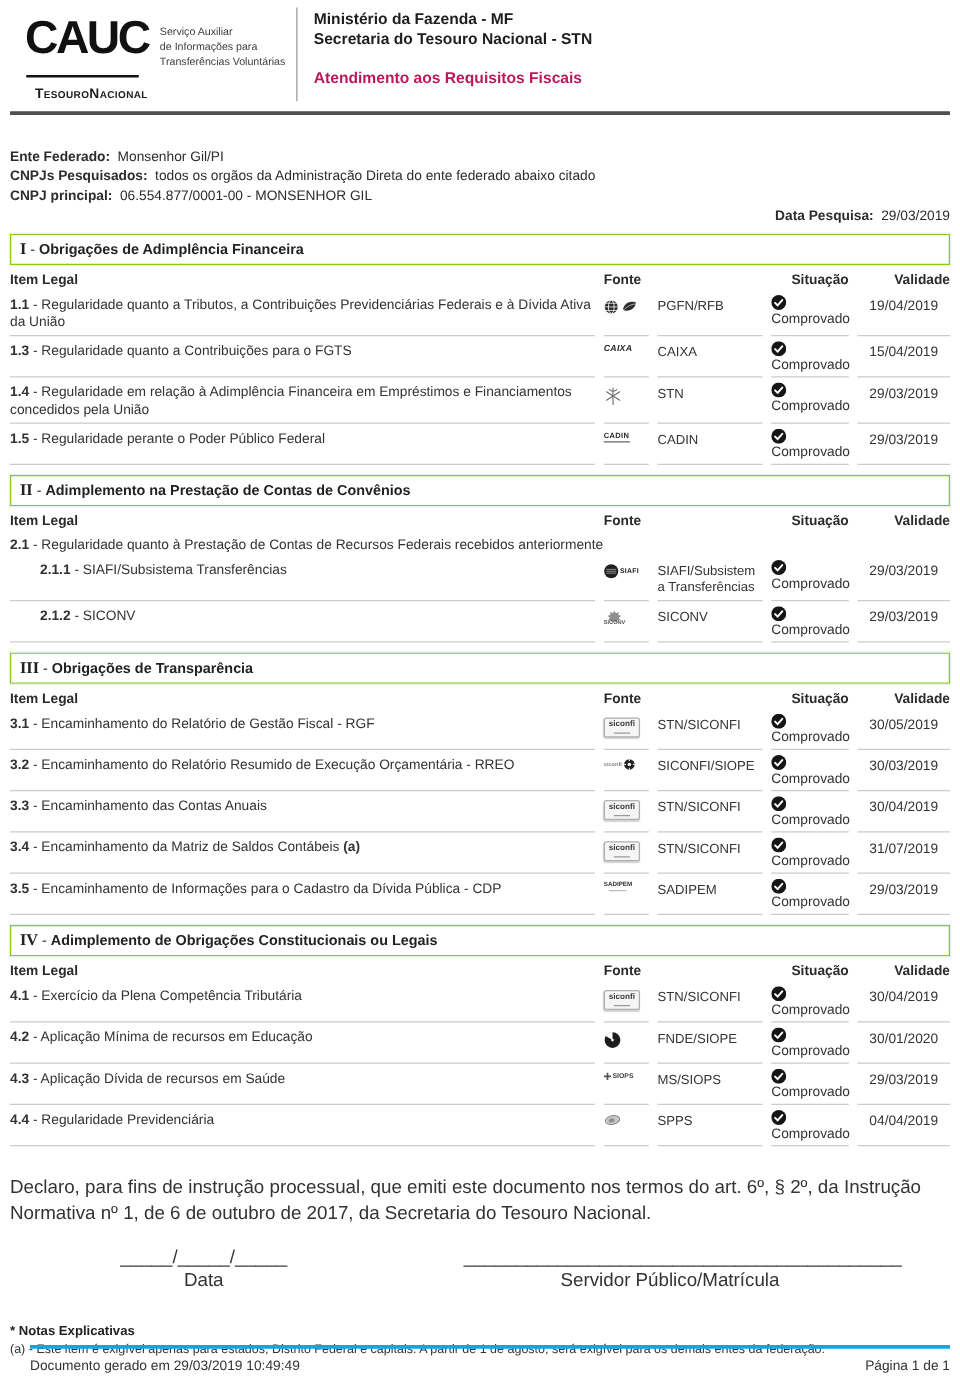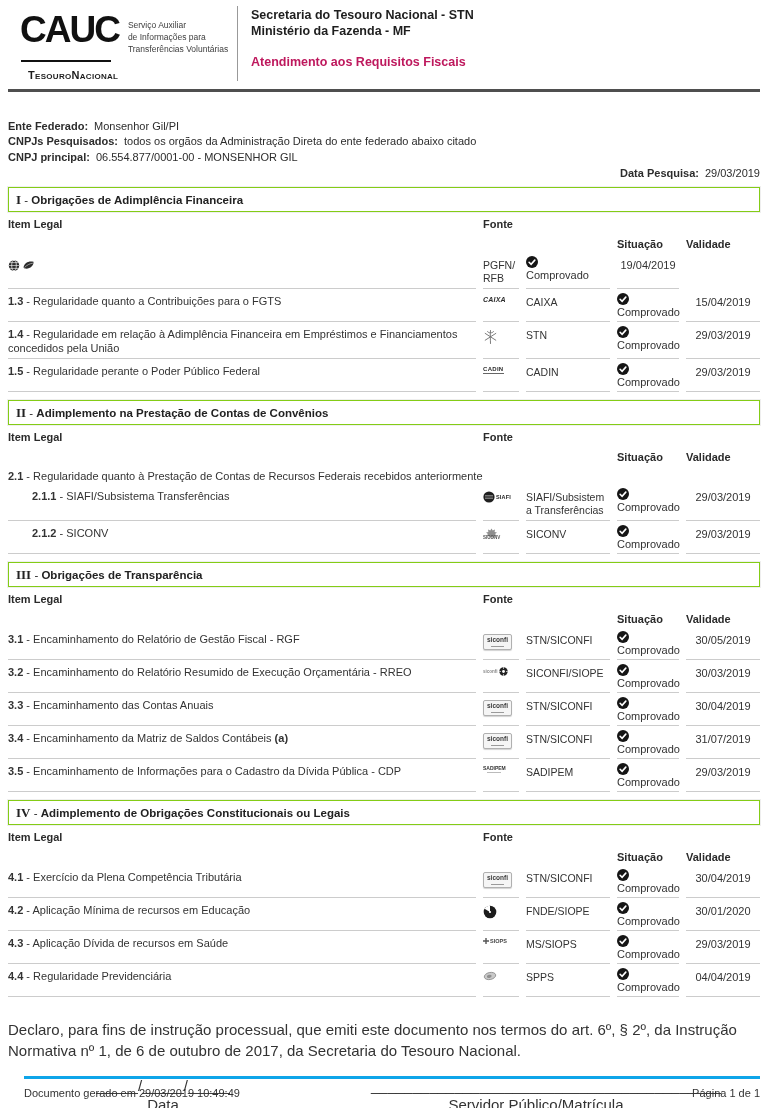--- a/index.html
+++ b/index.html
@@ -31,21 +31,21 @@
   
   .sec { margin-top:8px; }
   .secbox { border:1px solid #84cc16; outline:1px solid #efefef; padding:2px 7px 3px; }
   .numeral { font-family:"Liberation Serif","DejaVu Serif",serif; font-size:13px; font-weight:700; color:#222; }
   .secsep { font-size:11.5px; color:#222; }
   .sectitle { font-size:11.5px; font-weight:700; color:#222; }
 
   .thead, .trow { display:grid; grid-template-columns:468px 36px 84px 62px 1fr; column-gap:7px; padding:0 0 0 0; }
   .thead { font-weight:700; font-size:11px; padding:6px 0 2px; color:#2b2b2b; }
   .h-fonte { grid-column:2 / span 2; }
-  .h-situ, .h-val { text-align:left;margin-top:20px; }
+  .h-situ, .h-val { text-align:right; }
 
   .cell { border-bottom:1px solid #ccc; padding:5px 0 3px; font-size:11px; min-height:32px; }
   .item-cell { line-height:14px; color:#333; }
   .num { font-weight:700; }
   .icon-cell { display:flex; align-items:flex-start; padding-top:7px; }
   .fonte-cell { font-size:10.5px; line-height:13px; padding-top:7px; overflow-wrap:anywhere; }
   .situ-cell { display:flex; flex-direction:column; align-items:flex-start; gap:1px; padding-top:4px; }
   .val-cell { text-align:center; padding-top:7px; }
   .trow.group .cell { border-bottom:none; min-height:0; padding:4px 0 1px; }
   .trow.group .item-cell { grid-column:1 / -1; }
@@ -94,22 +94,22 @@
         <div class="logo-sub">
           <span style="display:block">Serviço Auxiliar</span>
           <span style="display:block">de Informações para</span>
           <span style="display:block">Transferências Voluntárias</span>
         </div>
       </div>
       <div class="logo-rule"></div>
       <div class="brand">TesouroNacional</div>
     </div>
     <div class="ministry">
+      <div class="ministry-line">Ministério da Fazenda - MF</div>
       <div class="ministry-line">Secretaria do Tesouro Nacional - STN</div>
-      <div class="ministry-line">Ministério da Fazenda - MF</div>
       <div class="report-title">Atendimento aos Requisitos Fiscais</div>
     </div>
   </div>
 
   <div class="top-rule"></div>
 
   <div class="info">
     <div>
       <span class="lab">Ente Federado:</span><span>Monsenhor Gil/PI</span>
     </div>
@@ -128,20 +128,21 @@
   <div>
       <div class="sec">
         <div class="secbox"><span class="numeral">I</span><span class="secsep"> - </span><span class="sectitle">Obrigações de Adimplência Financeira</span></div>
         <div class="thead">
           <div class="h-item">Item Legal</div>
           <div class="h-fonte">Fonte</div>
           <div class="h-situ">Situação</div>
           <div class="h-val">Validade</div>
         </div>
         <div class="trow">
+          <div class="cell item-cell"><span class="num">1.1</span> - <span class="itext">Regularidade quanto a Tributos, a Contribuições Previdenciárias Federais e à Dívida Ativa da União</span></div>
           <div class="cell icon-cell">
             <svg width="27" height="13" viewBox="0 0 27 13">
               <circle cx="6" cy="6.5" r="5.2" fill="#2c2c2c"></circle>
               <ellipse cx="6" cy="6.5" rx="2.3" ry="5.2" fill="none" stroke="#fff" stroke-width="0.7"></ellipse>
               <path d="M0.8 6.5 h10.4 M1.6 3.6 h8.8 M1.6 9.4 h8.8" stroke="#fff" stroke-width="0.6" fill="none"></path>
               <path d="M15.5 8.2 C16.5 3.5 21 1.5 25.5 2.8 C25.8 6.8 22 10 17.5 9.6 C16.6 9.5 15.8 9 15.5 8.2 Z" fill="#2c2c2c"></path>
               <path d="M16.5 8.5 C19 6 22 4.5 24.8 4.2" stroke="#fff" stroke-width="0.5" fill="none"></path>
             </svg>
           </div>
           <div class="cell fonte-cell">PGFN/RFB</div>

